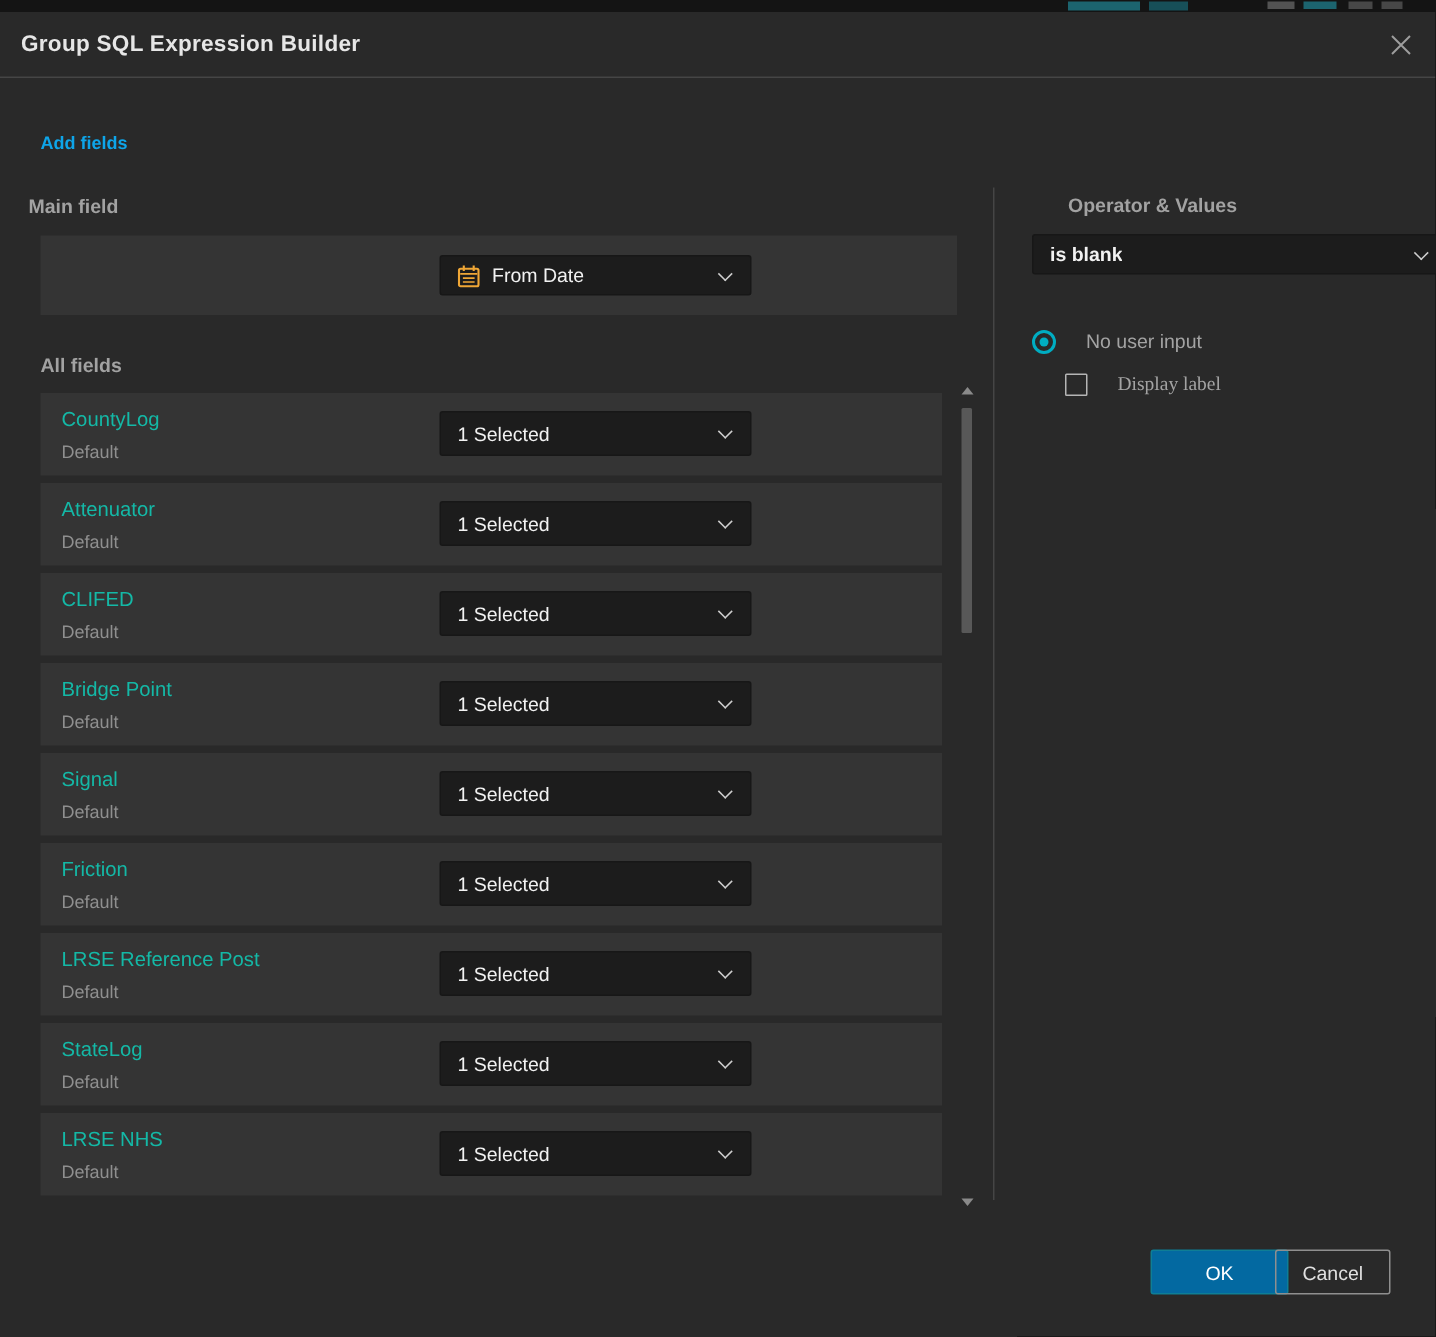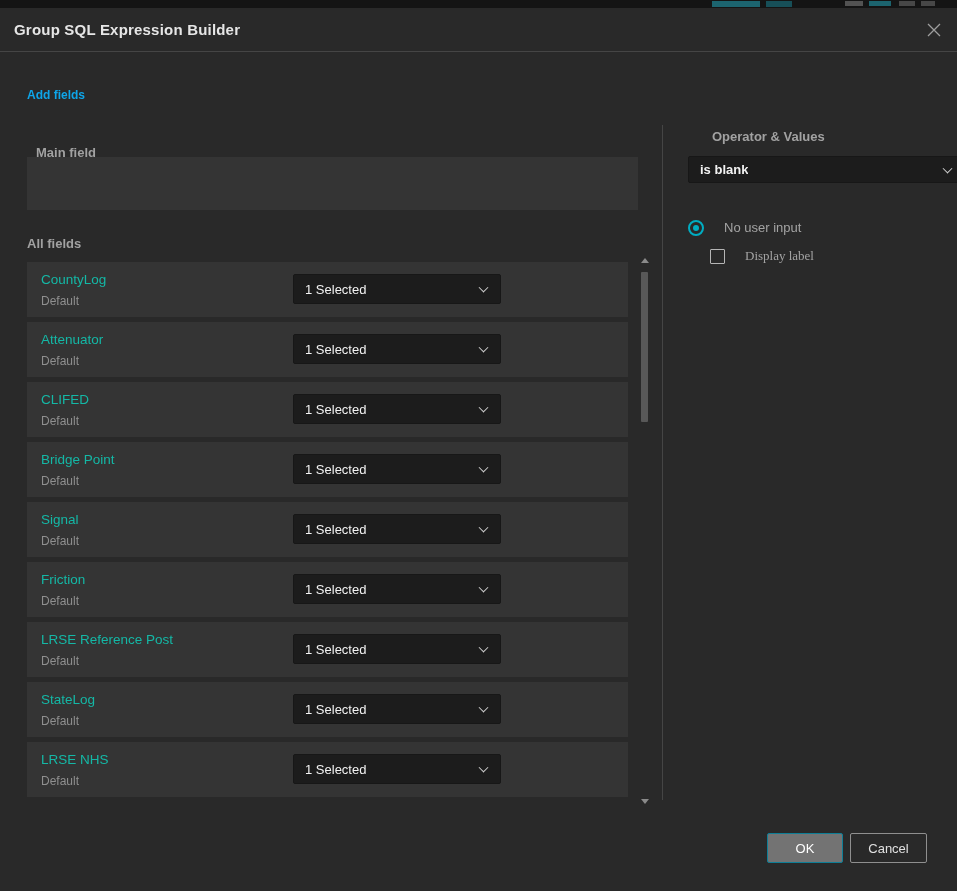--- a/index.html
+++ b/index.html
@@ -22,21 +22,21 @@
   .dialog { position:absolute; top:8px; left:0; width:957px; height:883px; background:#292929; }
 
   
   .header { position:absolute; top:0; left:0; width:100%; height:44px; border-bottom:1px solid #454545; }
   .title { position:absolute; left:14px; top:0; line-height:44px; font-size:15px; font-weight:bold; color:#e6e6e6; letter-spacing:.2px; }
   .close-btn { position:absolute; right:13px; top:13px; width:20px; height:20px; background:transparent; border:0; cursor:pointer; padding:0; }
 
   
   .h-add { position:absolute; left:27px; top:80px; font-size:12px; font-weight:bold; color:#0ea5e9; }
   .h-sub { position:absolute; font-size:13px; font-weight:bold; color:#a2a2a2; }
-  .h-main { left:36px; top:122px;margin-top:15px; }
+  .h-main { left:19px; top:122px; }
   .h-all  { left:27px; top:228px; }
   .h-opv  { left:712px; top:121px;text-align:center; }
 
   
   .select {
     position:absolute; background:#1c1c1c; border:1px solid #171717; border-radius:2px;
     color:#f2f2f2; font-size:13px; display:flex; align-items:center;
     padding:0 28px 0 11px; cursor:pointer;
   }
   .select .val { white-space:nowrap; overflow:hidden; }
@@ -77,21 +77,21 @@
   .radio {
     width:16px; height:16px; border-radius:50%; border:2px solid #00adc2;
     background:#292929; position:relative; display:inline-block;
   }
   .radio .dot { position:absolute; left:3px; top:3px; width:6px; height:6px; border-radius:50%; background:#00adc2; }
   .checkbox { width:15px; height:15px; border:1px solid #b5b5b5; background:transparent; display:inline-block; border-radius:1px; }
   .opt-label { margin-left:20px; font-size:13px; color:#a3a3a3; }
 
   
   .btn { position:absolute; top:825px; height:30px; font-size:13px; border-radius:2px; cursor:pointer; font-family:"Liberation Sans", sans-serif; }
-  .btn-ok { left:767px; width:76px; background:#737373; color:#ffffff; border:1px solid #0e7e96; }
+  .btn-ok { left:767px; width:92px; background:#0369a1; color:#ffffff; border:1px solid #0e7e96; }
   .btn-cancel { left:850px; width:77px; background:transparent; color:#e0e0e0; border:1px solid #8f8f8f; }
 </style>
 </head>
 <body>
 
 <div class="screen">
 
   <div class="bg-strip">
     <i class="bg-f1"></i>
     <i class="bg-f2"></i>
@@ -110,20 +110,32 @@
           <path d="M2 2 L14 14 M14 2 L2 14" stroke="#9e9e9e" stroke-width="1.3" fill="none"></path>
         </svg>
       </button>
     </div>
 
     <div class="h-add">Add fields</div>
 
     <div class="h-sub h-main">Main field</div>
 
     <div class="main-panel">
+      <div class="select sel-field">
+        <svg class="cal-icon" width="17" height="17" viewBox="0 0 17 17">
+          <rect x="2" y="3.2" width="13" height="11.6" rx="1" fill="none" stroke="#F0A736" stroke-width="1.4"></rect>
+          <line x1="5.2" y1="1" x2="5.2" y2="4.6" stroke="#F0A736" stroke-width="1.4"></line>
+          <line x1="11.8" y1="1" x2="11.8" y2="4.6" stroke="#F0A736" stroke-width="1.4"></line>
+          <line x1="2.8" y1="6.6" x2="14.2" y2="6.6" stroke="#F0A736" stroke-width="1.2"></line>
+          <line x1="4.6" y1="9.4" x2="12.4" y2="9.4" stroke="#F0A736" stroke-width="1.1"></line>
+          <line x1="4.6" y1="12" x2="12.4" y2="12" stroke="#F0A736" stroke-width="1.1"></line>
+        </svg>
+        <span class="val">From Date</span>
+        <span class="chev"></span>
+      </div>
     </div>
 
     <div class="h-sub h-all">All fields</div>
 
     <div class="list" id="fields-list">
   <div class="row">
     <div class="row-name">CountyLog</div>
     <div class="row-sub">Default</div>
     <div class="select row-select">
       <span class="val">1 Selected</span>

